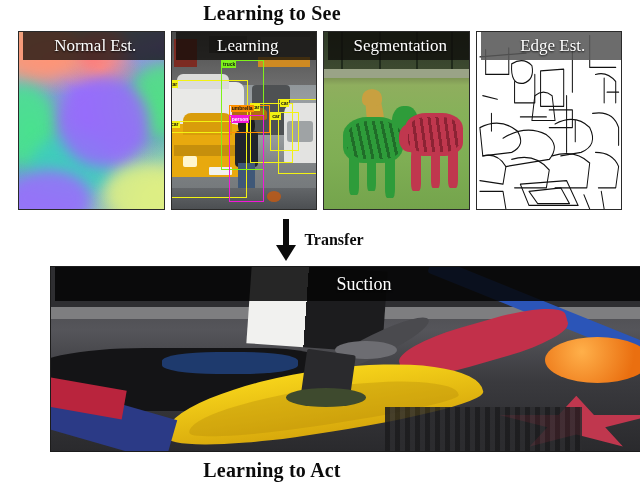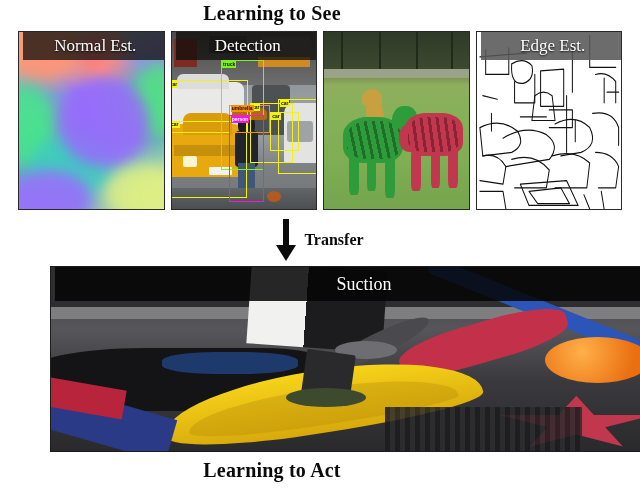--- a/index.html
+++ b/index.html
@@ -277,21 +277,21 @@
 
         <div class="det-label" style="left:-1%;top:50.5%;">car</div>
         <div class="det-label" style="left:-2%;top:27.5%;">car</div>
         <div class="det-label" style="left:55%;top:40.5%;">car</div>
         <div class="det-label" style="left:75%;top:38.5%;">car</div>
         <div class="det-label" style="left:69%;top:45.5%;">car</div>
         <div class="det-label magenta" style="left:41%;top:47.5%;">person</div>
         <div class="det-label orange" style="left:41%;top:41.5%;">umbrella</div>
         <div class="det-label green" style="left:35%;top:16.5%;">truck</div>
       </div>
-      <div class="panel-banner">Detection</div>
+      <div class="panel-banner">Learning</div>
     </div>
 
     <div class="panel">
       <div class="scene" id="scene-seg">
 
         <div class="det-shape" style="left:0;top:0;width:100%;height:22%;background:linear-gradient(180deg,#2f3a28,#3d4a30);"></div>
         <div class="det-shape" style="left:12%;top:0;width:2px;height:22%;background:#202a1b;"></div>
         <div class="det-shape" style="left:38%;top:0;width:2px;height:22%;background:#202a1b;"></div>
         <div class="det-shape" style="left:64%;top:0;width:2px;height:22%;background:#202a1b;"></div>
         <div class="det-shape" style="left:88%;top:0;width:2px;height:22%;background:#202a1b;"></div>
@@ -308,20 +308,21 @@
 
         <div class="det-shape" style="left:16%;top:50%;width:38%;height:22%;background:repeating-linear-gradient(78deg, rgba(20,70,26,0.55) 0 3px, rgba(0,0,0,0) 3px 8px);border-radius:40% 40% 34% 34%;"></div>
 
         <div class="seg-mask" style="left:56%;top:46%;width:40%;height:24%;background:#c0374e;border-radius:36% 36% 32% 32%;"></div>
         <div class="seg-mask" style="left:52%;top:52%;width:16%;height:16%;background:#c0374e;border-radius:45%;"></div>
         <div class="seg-mask" style="left:60%;top:66%;width:7%;height:24%;background:#c0374e;border-radius:20%;"></div>
         <div class="seg-mask" style="left:86%;top:64%;width:7%;height:24%;background:#c0374e;border-radius:20%;"></div>
         <div class="seg-mask" style="left:74%;top:66%;width:6%;height:22%;background:#c0374e;border-radius:20%;"></div>
         <div class="det-shape" style="left:58%;top:48%;width:36%;height:20%;background:repeating-linear-gradient(82deg, rgba(96,18,30,0.55) 0 3px, rgba(0,0,0,0) 3px 8px);border-radius:36% 36% 32% 32%;"></div>
       </div>
+      <div class="panel-banner">Segmentation</div>
     </div>
 
     <div class="panel">
       <div class="scene" id="scene-edge">
         <svg viewBox="0 0 100 100" preserveAspectRatio="none">
           <g fill="none" stroke="#111" stroke-width="0.7" stroke-linecap="round" stroke-linejoin="round">
             <path d="M2 14 L34 12 M6 10 L6 24 L22 24 L22 9"></path>
             <path d="M24 18 q8 -4 14 1 q2 8 -6 10 q-9 1 -8 -11"></path>
             <path d="M26 28 L26 40 L40 40 L40 24"></path>
             <path d="M44 22 L44 42 L60 42 L60 21 Z"></path>

